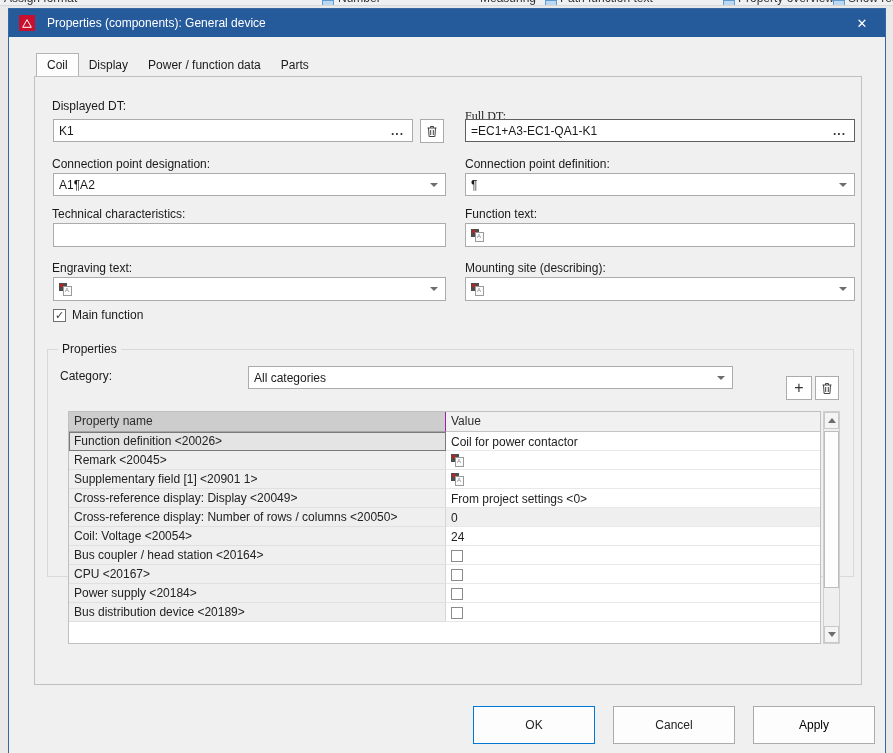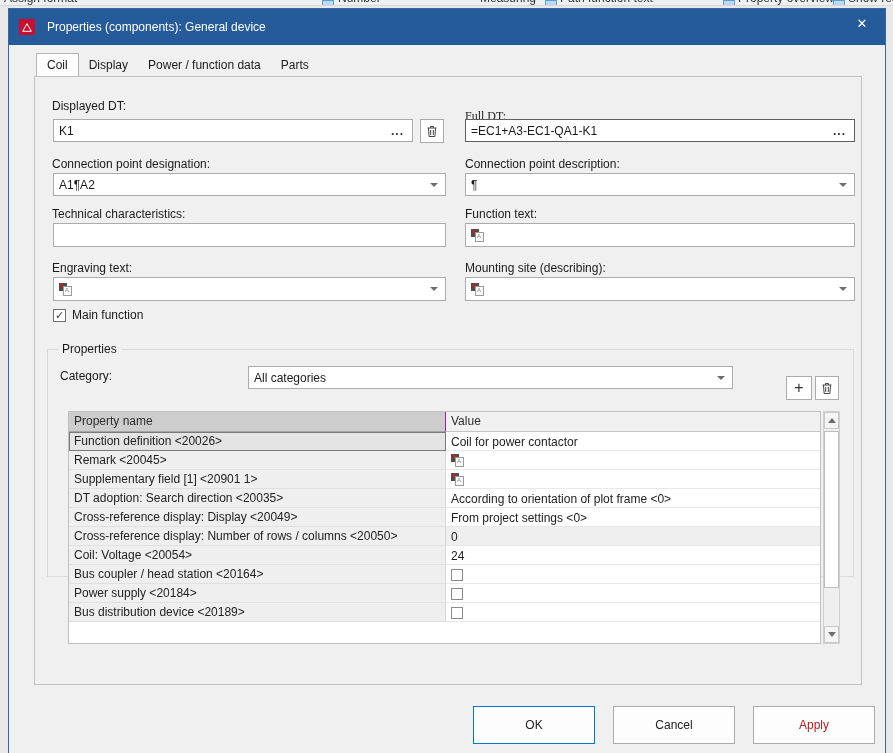--- a/index.html
+++ b/index.html
@@ -12,21 +12,21 @@
   }
   
   .bg-strip{position:absolute;left:0;top:0;width:893px;height:5px;overflow:hidden;background:#eef0f2;border-bottom:1px solid #d8d8d8;}
   .bg-item{position:absolute;top:-9px;font-size:12px;color:#333;white-space:nowrap;}
   .bg-i0{left:4px;} .bg-i1{left:338px;} .bg-i2{left:480px;} .bg-i3{left:560px;} .bg-i4{left:738px;} .bg-i5{left:848px;}
   .bg-mark{position:absolute;top:0;width:10px;height:4px;background:#bcd8f1;border:1px solid #5f9bd5;}
   .bg-m1{left:322px;} .bg-m2{left:545px;} .bg-m3{left:723px;} .bg-m4{left:833px;}
 
   
   .dialog{position:absolute;left:8px;top:8px;width:878px;height:745px;background:#f0f0f0;border:1px solid #37679e;border-bottom:none;box-sizing:border-box;}
-  .titlebar{position:absolute;left:0;top:0;width:100%;height:36px;background:#255a9b;display:flex;align-items:center;}
+  .titlebar{position:absolute;left:0;top:0;width:100%;height:28px;background:#255a9b;display:flex;align-items:center;}
   .logo{width:16px;height:16px;margin-left:10px;background:#c8102e;display:flex;align-items:center;justify-content:center;flex:0 0 auto;}
   .title-text{color:#fff;margin-left:12px;font-size:12px;}
   .close-btn{position:absolute;right:8px;top:0;width:30px;height:28px;color:#fff;display:flex;align-items:center;justify-content:center;font-size:13px;cursor:default;}
 
   
   .tabs{position:absolute;left:27px;top:45px;height:22px;display:flex;align-items:flex-end;}
   .tab{padding:3px 10px 4px 10px;color:#1a1a1a;background:transparent;}
   .tab.selected{background:#fdfdfd;border:1px solid #b4b4b4;border-bottom:none;padding-top:4px;position:relative;z-index:3;}
   .tab-panel{position:absolute;left:25px;top:67px;width:828px;height:609px;background:#f0f0f0;border:1px solid #c0c0c0;box-sizing:border-box;z-index:2;}
 
@@ -74,21 +74,21 @@
   .sb-down{bottom:0;}
   .sb-thumb{position:absolute;left:0;top:19px;width:15px;height:157px;background:#fdfdfd;border:1px solid #bdbdbd;box-sizing:border-box;}
   .sb-arrow{width:0;height:0;border-left:4px solid transparent;border-right:4px solid transparent;}
   .sb-arrow.up{border-bottom:5px solid #6d6d6d;}
   .sb-arrow.down{border-top:5px solid #6d6d6d;}
 
   
   .btn{position:absolute;top:697px;width:122px;height:38px;background:#fdfdfd;border:1px solid #ababab;box-sizing:border-box;display:flex;align-items:center;justify-content:center;color:#222;}
   .btn-ok{left:464px;border-color:#0078d7;}
   .btn-cancel{left:604px;}
-  .btn-apply{left:744px;color:#b91c1c;}
+  .btn-apply{left:744px;color:#000000;}
 </style>
 </head>
 <body>
 
 <div class="bg-strip">
   <span class="bg-item bg-i0">Assign format</span>
   <span class="bg-item bg-i1">Number</span>
   <span class="bg-item bg-i2">Measuring</span>
   <span class="bg-item bg-i3">Path function text</span>
   <span class="bg-item bg-i4">Property overview</span>
@@ -136,21 +136,21 @@
       <span>=EC1+A3-EC1-QA1-K1</span>
       <span class="browse">...</span>
     </div>
 
     <span class="flabel" style="left:17px;top:80px;">Connection point designation:</span>
     <div class="field" style="left:18px;top:96px;width:393px;height:23px;">
       <span>A1¶A2</span>
       <span class="dd-arrow"></span>
     </div>
 
-    <span class="flabel" style="left:430px;top:80px;">Connection point description:</span>
+    <span class="flabel" style="left:430px;top:80px;">Connection point definition:</span>
     <div class="field" style="left:430px;top:96px;width:390px;height:23px;">
       <span>¶</span>
       <span class="dd-arrow"></span>
     </div>
 
     <span class="flabel" style="left:17px;top:130px;">Technical characteristics:</span>
     <div class="field" style="left:18px;top:146px;width:393px;height:24px;">
       <span></span>
     </div>
 
@@ -225,37 +225,39 @@
             <div class="trow">
               <div class="tname">Supplementary field [1] &lt;20901 1&gt;</div>
               <div class="tval">
                 <span class="ml-icon">
                   <span class="mld"></span>
                   <span class="mll"></span>
                 </span>
               </div>
             </div>
             <div class="trow">
-              <div class="tname">DT adoption: Search direction &lt;20035&gt;</div>
-              <div class="tval">According to orientation of plot frame &lt;0&gt;</div>
-            </div>
-            <div class="trow">
               <div class="tname">Cross-reference display: Display &lt;20049&gt;</div>
               <div class="tval">From project settings &lt;0&gt;</div>
             </div>
             <div class="trow">
               <div class="tname">Cross-reference display: Number of rows / columns &lt;20050&gt;</div>
               <div class="tval ro">0</div>
             </div>
             <div class="trow">
               <div class="tname">Coil: Voltage &lt;20054&gt;</div>
               <div class="tval">24</div>
             </div>
             <div class="trow">
               <div class="tname">Bus coupler / head station &lt;20164&gt;</div>
+              <div class="tval">
+                <span class="cbx"></span>
+              </div>
+            </div>
+            <div class="trow">
+              <div class="tname">CPU &lt;20167&gt;</div>
               <div class="tval">
                 <span class="cbx"></span>
               </div>
             </div>
             <div class="trow">
               <div class="tname">Power supply &lt;20184&gt;</div>
               <div class="tval">
                 <span class="cbx"></span>
               </div>
             </div>

